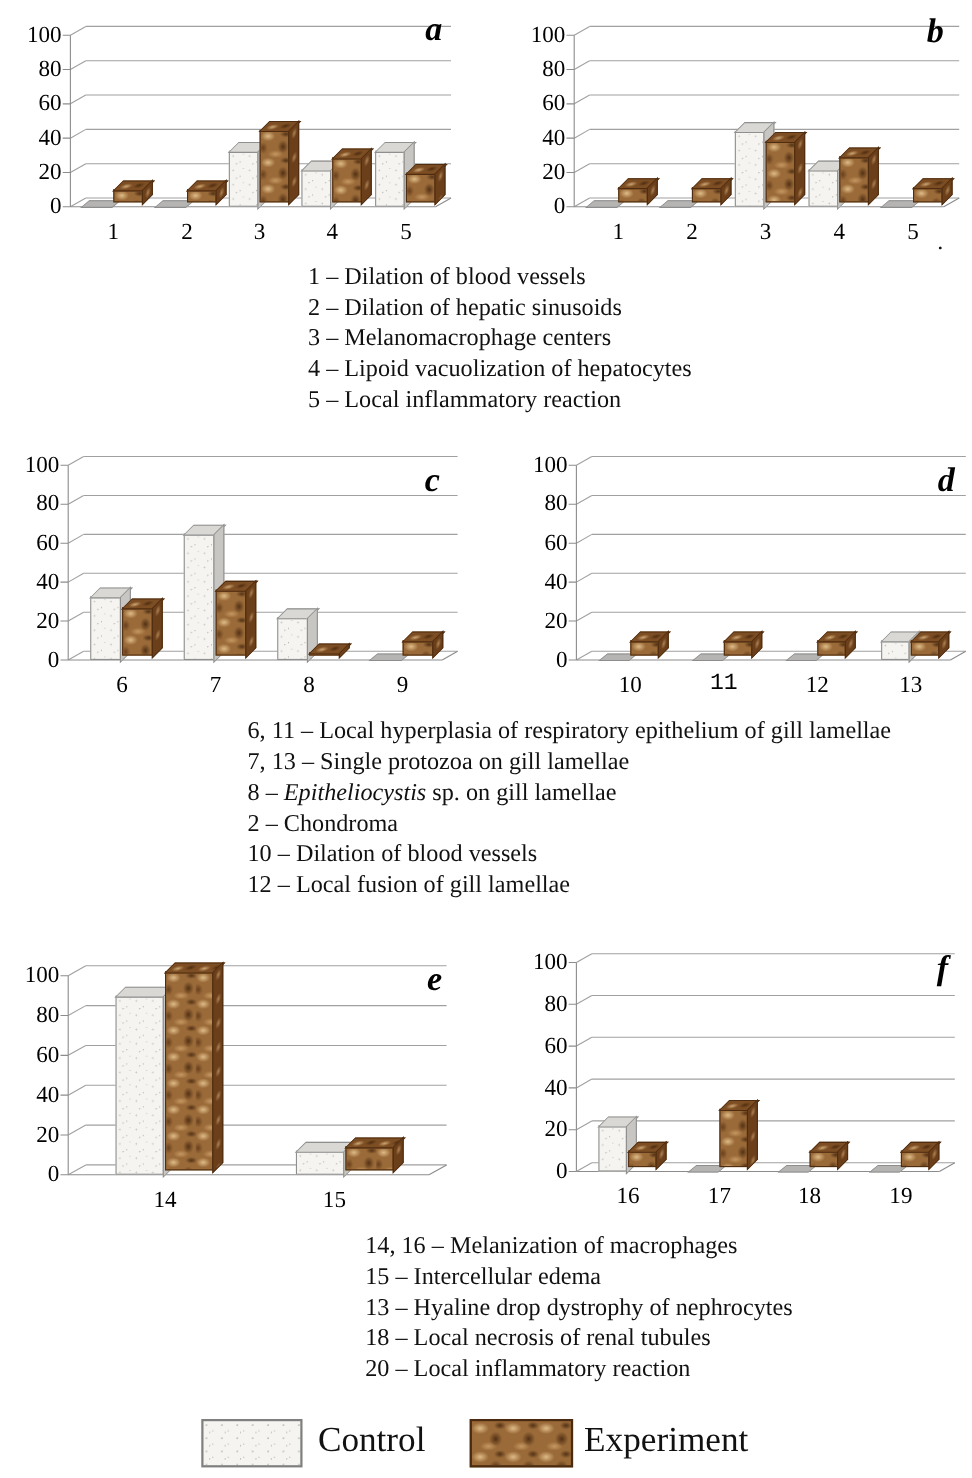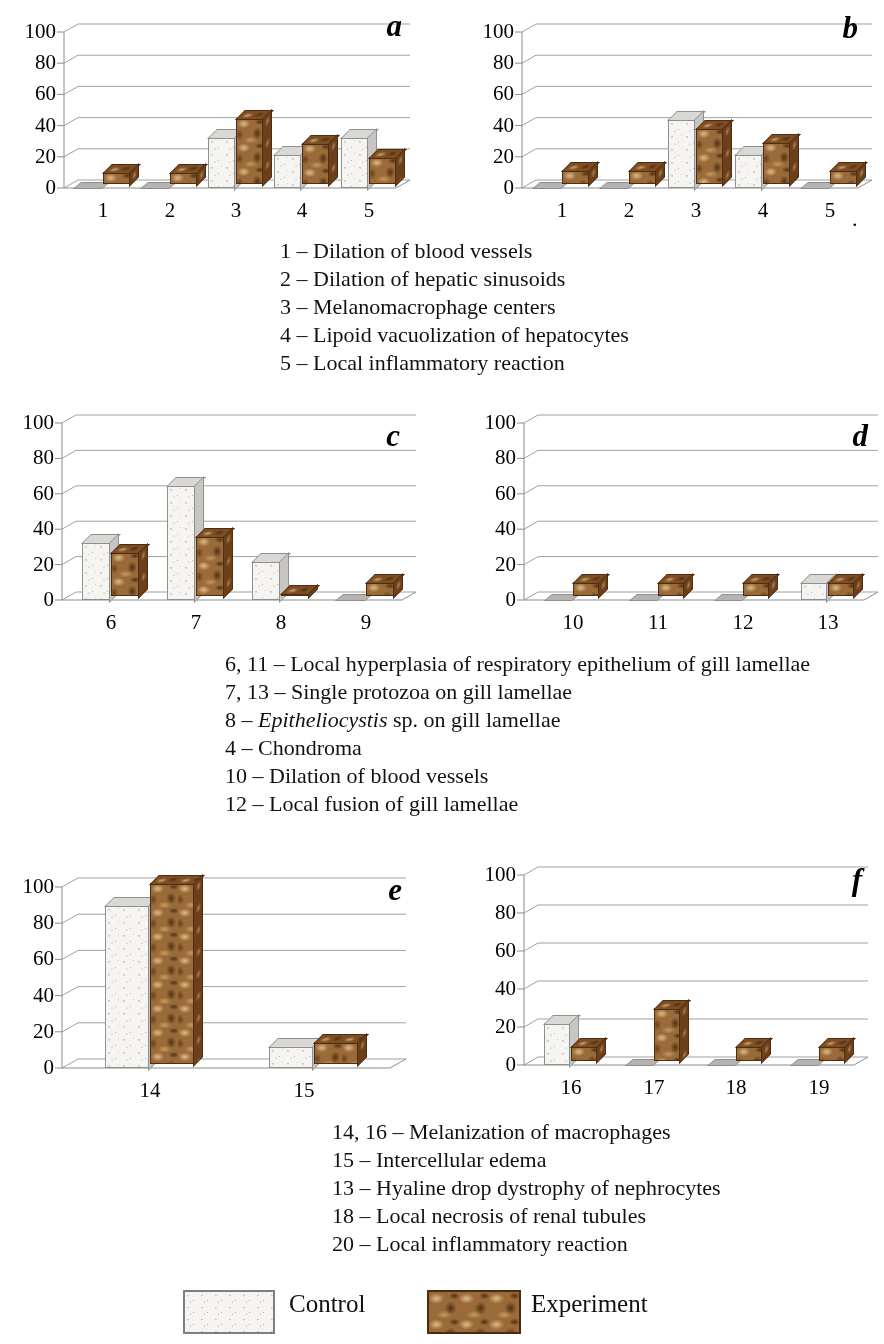--- a/index.html
+++ b/index.html
@@ -61,21 +61,21 @@
       radial-gradient(circle 1.2px at 40% 85%, #c3c1bb 40%, rgba(0,0,0,0) 70%);
     background-size:14px 12px;}
   .swatch-experiment{left:427px;top:2px;width:90px;border:2px solid #4a2a10;
     background-color:#9a6a38;
     background-image:
       radial-gradient(ellipse 12px 8px at 25% 25%, rgba(226,192,140,0.95), rgba(0,0,0,0) 65%),
       radial-gradient(ellipse 10px 11px at 72% 62%, rgba(74,42,16,0.9), rgba(0,0,0,0) 60%),
       radial-gradient(ellipse 13px 7px at 50% 88%, rgba(205,160,105,0.85), rgba(0,0,0,0) 60%),
       radial-gradient(ellipse 9px 6px at 85% 15%, rgba(62,34,12,0.8), rgba(0,0,0,0) 60%);
     background-size:30px 26px;}
-  .legend-label{position:absolute;top:2px;font-size:25px;}
+  .legend-label{position:absolute;top:2px;font-size:32px;}
   .legend-label-control{left:289px;}
   .legend-label-experiment{left:531px;}
 
   .stray-dot{position:absolute;left:852px;top:206px;font-size:22px;}
 </style>
 </head>
 <body>
 
 <div class="page">
   <div id="charts">
@@ -341,21 +341,21 @@
           <div class="top"></div>
           <div class="side"></div>
         </div>
         <div class="xtick" style="left: 129px; top: 218px;">10</div>
         <div class="pad" style="left: 189px; top: 202px; width: 26px;"></div>
         <div class="bar3d exp" style="left: 214px; top: 190px; width: 26px; height: 14px;">
           <div class="face front"></div>
           <div class="top"></div>
           <div class="side"></div>
         </div>
-        <div class="xtick" style="left: 214px; top: 218px;">11</div>
+        <div class="xtick" style="left: 214px; top: 218px; font-family: Liberation Mono, monospace;">11</div>
         <div class="pad" style="left: 274px; top: 202px; width: 26px;"></div>
         <div class="bar3d exp" style="left: 299px; top: 190px; width: 26px; height: 14px;">
           <div class="face front"></div>
           <div class="top"></div>
           <div class="side"></div>
         </div>
         <div class="xtick" style="left: 299px; top: 218px;">12</div>
         <div class="bar3d ctrl" style="left: 357px; top: 190px; width: 26px; height: 18px;">
           <div class="face front"></div>
           <div class="top"></div>
@@ -493,21 +493,21 @@
       <div class="cap-line">1 – Dilation of blood vessels</div>
       <div class="cap-line">2 – Dilation of hepatic sinusoids</div>
       <div class="cap-line">3 – Melanomacrophage centers</div>
       <div class="cap-line">4 – Lipoid vacuolization of hepatocytes</div>
       <div class="cap-line">5 – Local inflammatory reaction</div>
     </div>
   <div class="caption" id="cap-block2" style="left:225px;top:650px;">
       <div class="cap-line">6, 11 – Local hyperplasia of respiratory epithelium of gill lamellae</div>
       <div class="cap-line">7, 13 – Single protozoa on gill lamellae</div>
       <div class="cap-line">8 – <i>Epitheliocystis</i> sp. on gill lamellae</div>
-      <div class="cap-line">4 – Chondroma</div>
+      <div class="cap-line">2 – Chondroma</div>
       <div class="cap-line">10 – Dilation of blood vessels</div>
       <div class="cap-line">12 – Local fusion of gill lamellae</div>
     </div>
   <div class="caption" id="cap-block3" style="left:288px;top:1118px;margin-left:44px;">
       <div class="cap-line">14, 16 – Melanization of macrophages</div>
       <div class="cap-line">15 – Intercellular edema</div>
       <div class="cap-line">13 – Hyaline drop dystrophy of nephrocytes</div>
       <div class="cap-line">18 – Local necrosis of renal tubules</div>
       <div class="cap-line">20 – Local inflammatory reaction</div>
     </div>

